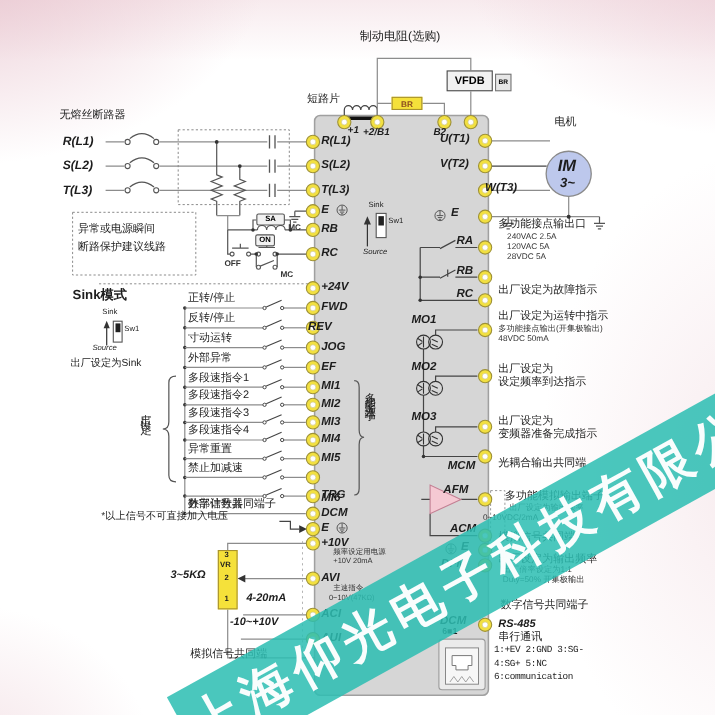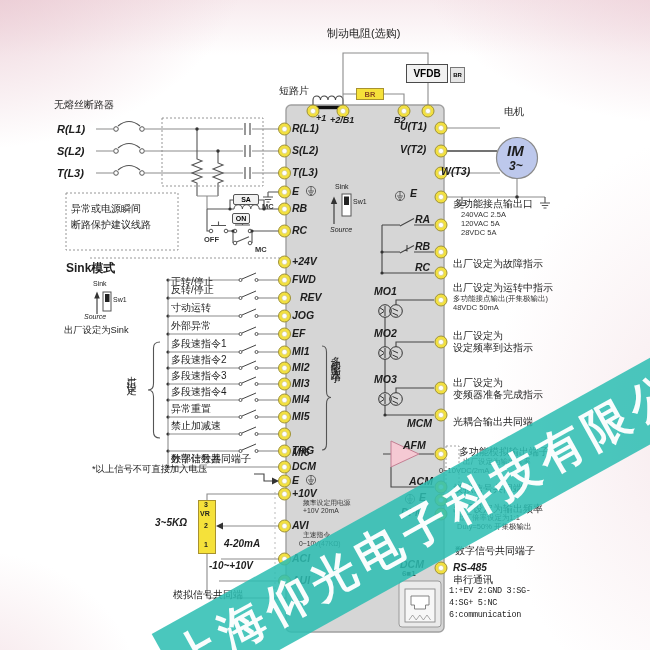--- a/index.html
+++ b/index.html
@@ -449,21 +449,21 @@
     <span class="lb termS" style="left: 330px; top: 115px;">+2/B1</span>
     <span class="lb termS" style="left: 394px; top: 115px;">B2</span>
     <span class="lb term" style="left: 292px; top: 123px;">R(L1)</span>
     <span class="lb term" style="left: 292px; top: 145px;">S(L2)</span>
     <span class="lb term" style="left: 292px; top: 167px;">T(L3)</span>
     <span class="lb term" style="left: 292px; top: 186px;">E</span>
     <span class="lb term" style="left: 292px; top: 203px;">RB</span>
     <span class="lb term" style="left: 292px; top: 225px;">RC</span>
     <span class="lb term" style="left: 292px; top: 256px;">+24V</span>
     <span class="lb term" style="left: 292px; top: 274px;">FWD</span>
-    <span class="lb term" style="left: 300px; top: 292px;">REV</span>
+    <span class="lb term" style="left: 280px; top: 292px;">REV</span>
     <span class="lb term" style="left: 292px; top: 310px;">JOG</span>
     <span class="lb term" style="left: 292px; top: 328px;">EF</span>
     <span class="lb term" style="left: 292px; top: 346px;">MI1</span>
     <span class="lb term" style="left: 292px; top: 362px;">MI2</span>
     <span class="lb term" style="left: 292px; top: 378px;">MI3</span>
     <span class="lb term" style="left: 292px; top: 394px;">MI4</span>
     <span class="lb term" style="left: 292px; top: 411px;">MI5</span>
     <span class="lb term" style="left: 292px; top: 428px; margin-top: 19px;">MI6</span>
     <span class="lb term" style="left: 292px; top: 445px;">TRG</span>
     <span class="lb term" style="left: 292px; top: 461px;">DCM</span>
@@ -481,21 +481,21 @@
     <span class="lb term" style="left: 415px; top: 262px;">RC</span>
     <span class="lb term" style="left: 374px; top: 286px;">MO1</span>
     <span class="lb term" style="left: 374px; top: 328px;">MO2</span>
     <span class="lb term" style="left: 374px; top: 374px;">MO3</span>
     <span class="lb term" style="left: 407px; top: 418px;">MCM</span>
     <span class="lb term" style="left: 403px; top: 440px;">AFM</span>
     <span class="lb term" style="left: 409px; top: 476px;">ACM</span>
     <span class="lb term" style="left: 419px; top: 492px;">E</span>
     <span class="lb term" style="left: 401px; top: 507px;">DFM</span>
     <span class="lb term" style="left: 400px; top: 559px;">DCM</span>
-    <span class="lb cn" style="left: 171px; top: 266px; margin-top: 10px;">正转/停止</span>
+    <span class="lb cn" style="left: 171px; top: 266px;">正转/停止</span>
     <span class="lb cn" style="left: 171px; top: 284px;">反转/停止</span>
     <span class="lb cn" style="left: 171px; top: 302px;">寸动运转</span>
     <span class="lb cn" style="left: 171px; top: 320px;">外部异常</span>
     <span class="lb cn" style="left: 171px; top: 338px;">多段速指令1</span>
     <span class="lb cn" style="left: 171px; top: 354px;">多段速指令2</span>
     <span class="lb cn" style="left: 171px; top: 370px;">多段速指令3</span>
     <span class="lb cn" style="left: 171px; top: 386px;">多段速指令4</span>
     <span class="lb cn" style="left: 171px; top: 403px;">异常重置</span>
     <span class="lb cn" style="left: 171px; top: 420px;">禁止加减速</span>
     <span class="lb cn" style="left: 171px; top: 437px; margin-top: 16px;">外部计数器</span>

